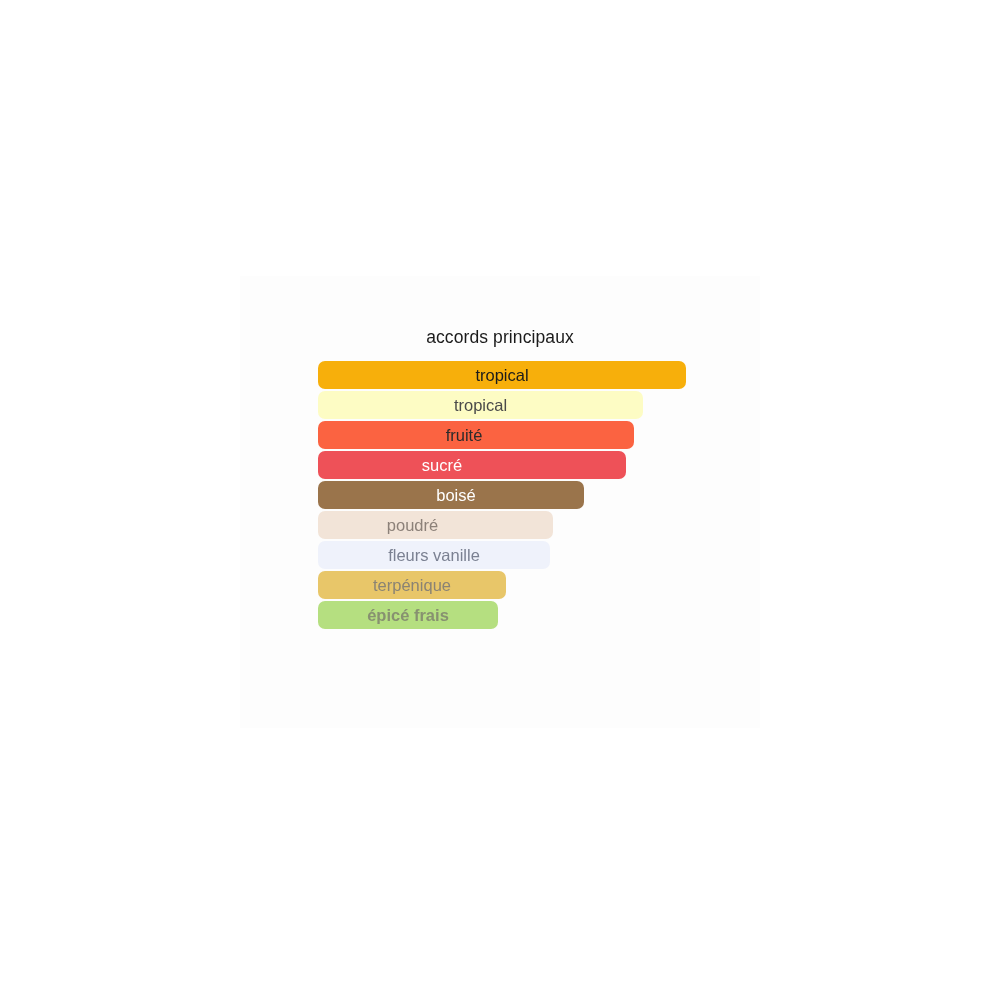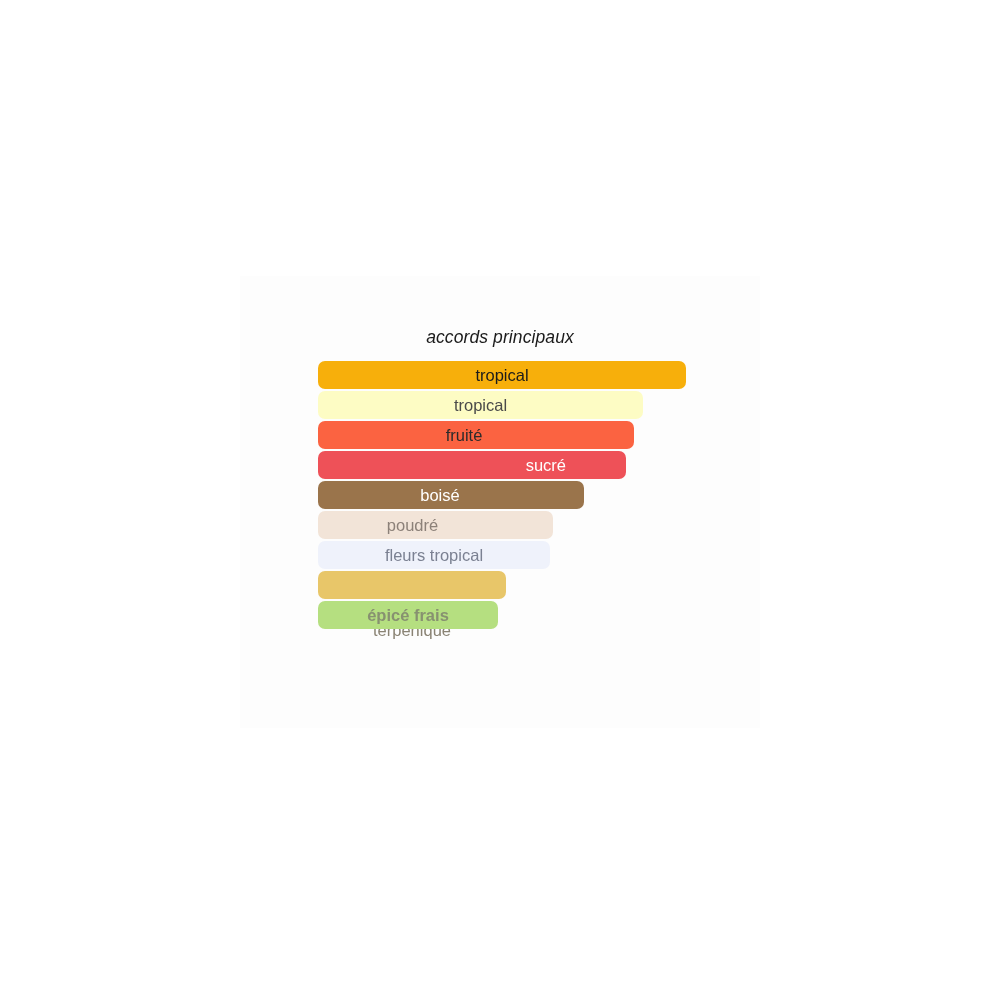--- a/index.html
+++ b/index.html
@@ -43,21 +43,20 @@
   #chart-title {
     position: absolute;
     left: 0;
     top: 51px;
     width: 520px;
     text-align: center;
     font-size: 17.5px;
     color: #1b1b1b;
     letter-spacing: 0.1px;
     white-space: nowrap;
-    font-style: italic;
   }
 
   #bars {
     position: absolute;
     left: 78px;
     top: 85px;
     width: 442px;
   }
 
   .bar-row {
@@ -105,37 +104,37 @@
         <div class="bar-row">
           <div class="bar" style="width: 325px; background: rgb(253, 252, 196);"></div>
           <div class="bar-label" style="width: 325px; color: rgb(74, 74, 74);">tropical</div>
         </div>
         <div class="bar-row">
           <div class="bar" style="width: 316px; background: rgb(251, 99, 65);"></div>
           <div class="bar-label" style="width: 292px; color: rgb(43, 43, 43);">fruité</div>
         </div>
         <div class="bar-row">
           <div class="bar" style="width: 308px; background: rgb(238, 81, 88);"></div>
-          <div class="bar-label" style="width: 248px; color: rgb(255, 255, 255); text-align: right;">sucré</div>
+          <div class="bar-label" style="width: 248px; color: rgb(255, 255, 255);">sucré</div>
         </div>
         <div class="bar-row">
           <div class="bar" style="width: 266px; background: rgb(154, 116, 75);"></div>
-          <div class="bar-label" style="width: 244px; color: rgb(255, 255, 255);">boisé</div>
+          <div class="bar-label" style="width: 244px; color: rgb(255, 255, 255); padding-left: 16px;">boisé</div>
         </div>
         <div class="bar-row">
           <div class="bar" style="width: 235px; background: rgb(242, 228, 216);"></div>
           <div class="bar-label" style="width: 189px; color: rgb(140, 129, 121); border-radius: 12px;">poudré</div>
         </div>
         <div class="bar-row">
           <div class="bar" style="width: 232px; background: rgb(239, 242, 251);"></div>
-          <div class="bar-label" style="width: 232px; color: rgb(123, 129, 146);">fleurs tropical</div>
+          <div class="bar-label" style="width: 232px; color: rgb(123, 129, 146);">fleurs vanille</div>
         </div>
         <div class="bar-row">
           <div class="bar" style="width: 188px; background: rgb(232, 198, 105);"></div>
-          <div class="bar-label" style="width: 188px; color: rgb(138, 131, 116); margin-top: 45px;">terpénique</div>
+          <div class="bar-label" style="width: 188px; color: rgb(138, 131, 116);">terpénique</div>
         </div>
         <div class="bar-row">
           <div class="bar" style="width: 180px; background: rgb(181, 223, 128);"></div>
           <div class="bar-label" style="width: 180px; color: rgb(135, 145, 112); font-weight: bold;">épicé frais</div>
         </div>
       </div>
 
   </div>
 
 </div>

